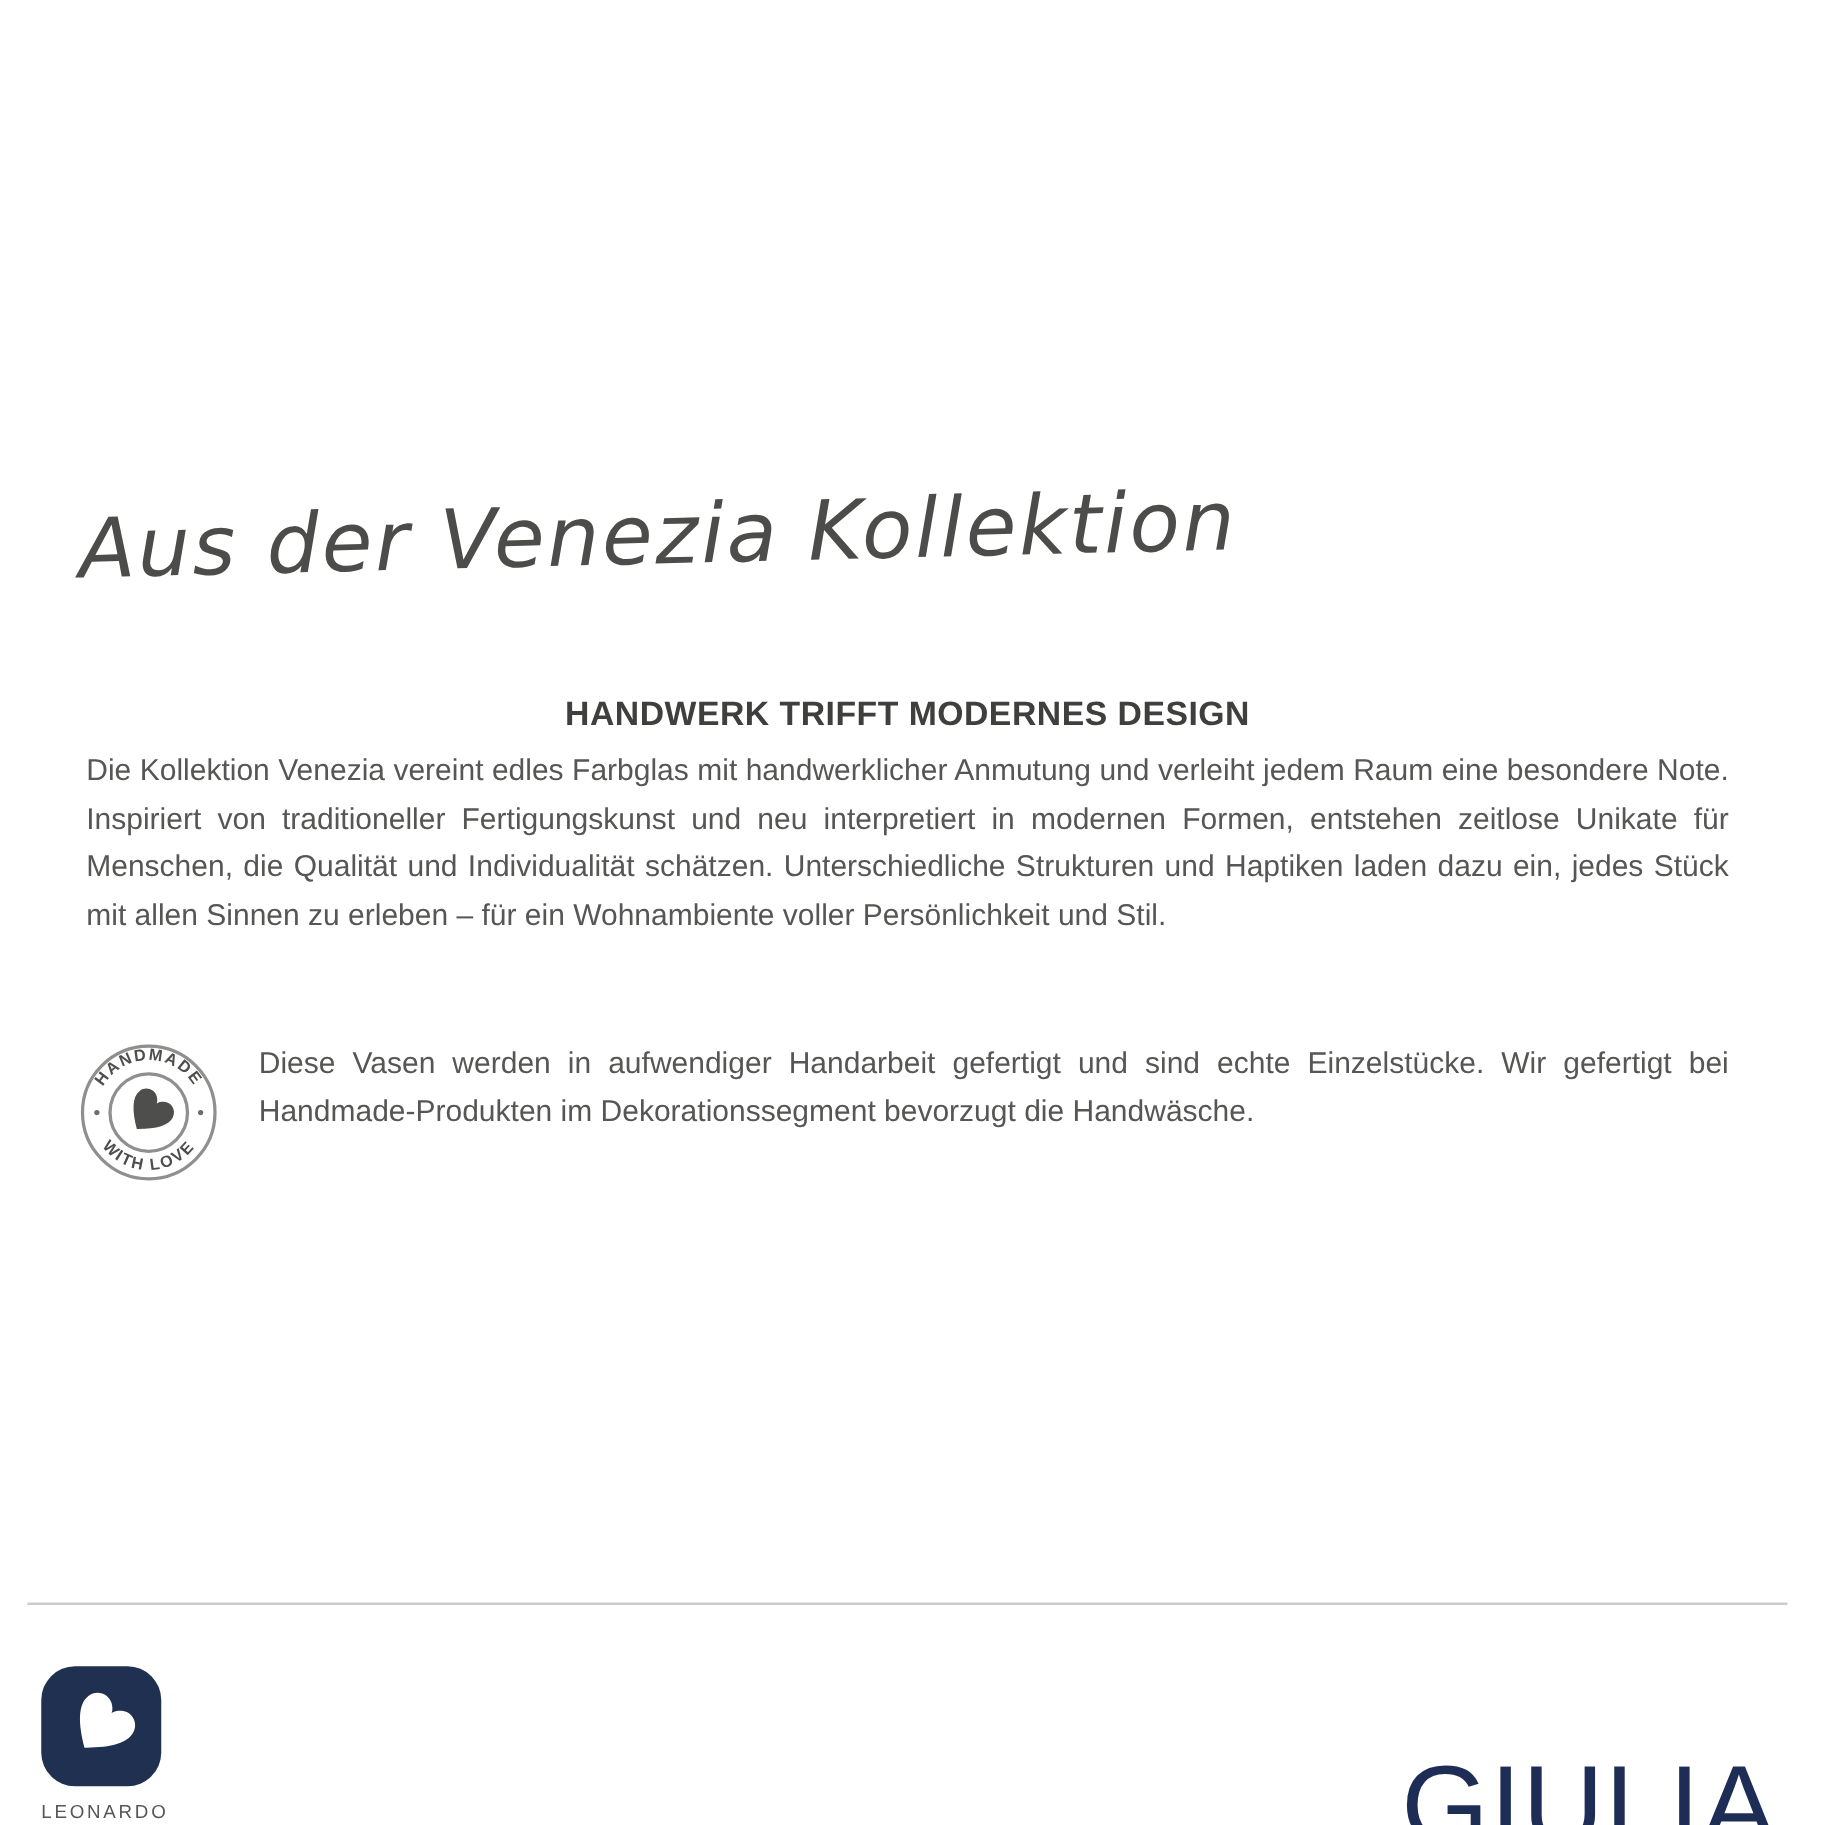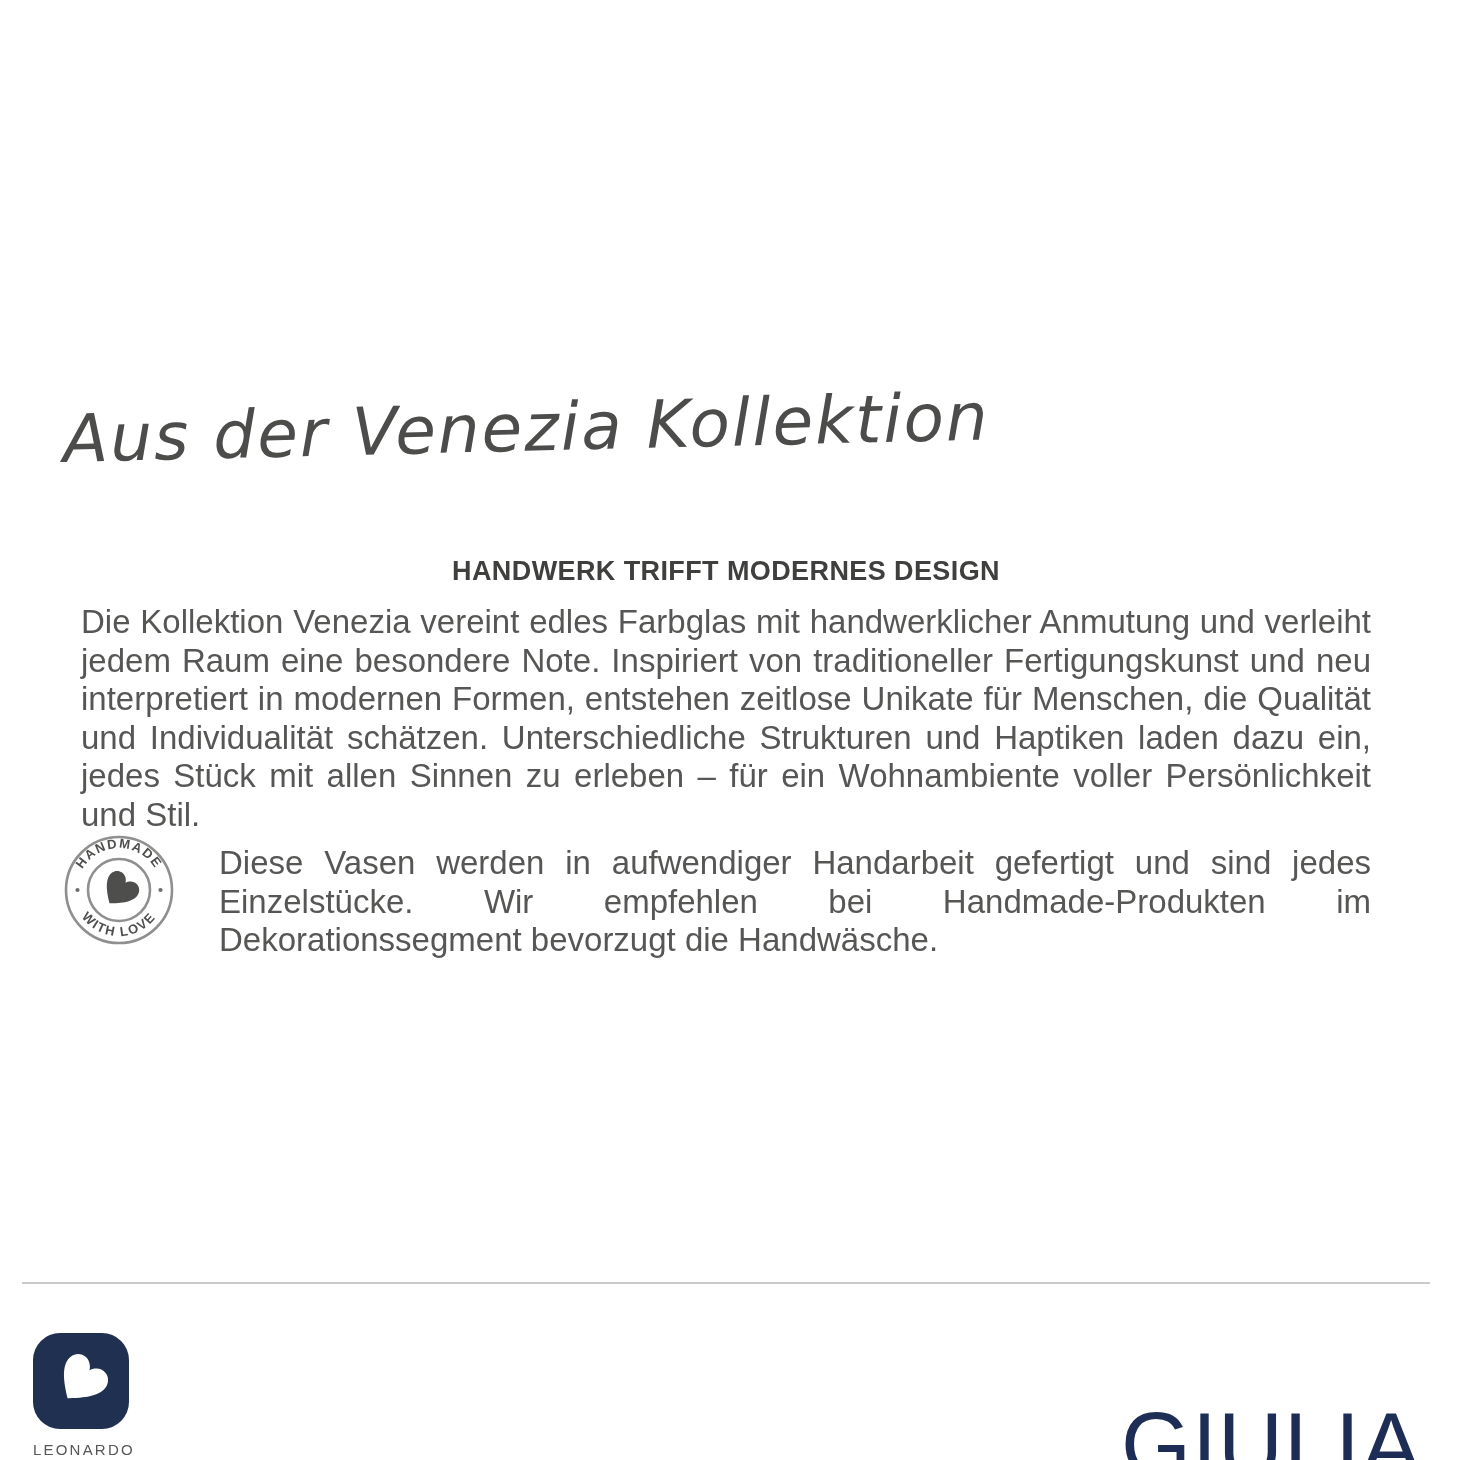--- a/index.html
+++ b/index.html
@@ -18,21 +18,21 @@
     white-space:nowrap;
   }
 
   
   .block-craft { position:absolute; left:65px; top:556px; width:1322px; }
   .section-heading {
     margin:0 0 11px 0; font-size:27px; line-height:31px; font-weight:bold;
     color:var(--heading_gray,#3f3f3e); letter-spacing:0.4px;text-align:center;
   }
   .section-body {
-    margin:16px; font-size:33px; line-height:38.5px;
+    margin:4px; font-size:24px; line-height:38.5px;
     color:var(--text_gray,#565655); text-align:justify;
   }
 
   
   .block-unikat {
     position:absolute; left:63px; top:828px; width:1324px;
     display:flex; align-items:flex-start;
   }
   .badge { width:112px; height:112px; flex:0 0 112px; margin-top:6px; }
   .unikat-text { flex:1; margin-left:28px; }
@@ -97,21 +97,21 @@
           <textPath href="#arcBottom" startOffset="50%" text-anchor="middle">WITH LOVE</textPath>
         </text>
         <g transform="translate(56,57) rotate(38) scale(0.47) translate(-50,-49)">
           <path d="M50 82 C24 62 10 44 14 28 C17 15 32 10 42 17 C46 20 49 23 50 27
                    C51 23 54 20 58 17 C68 10 83 15 86 28 C90 44 76 62 50 82 Z" fill="#4e4e4d"></path>
         </g>
       </svg>
     </div>
 
     <div class="unikat-text">
-      <p class="section-body">Diese Vasen werden in aufwendiger Handarbeit gefertigt und sind jedes Einzelstücke. Wir empfehlen bei Handmade-Produkten im Dekorationssegment bevorzugt die Handwäsche.</p>
+      <p class="section-body">Diese Vasen werden in aufwendiger Handarbeit gefertigt und sind echte Einzelstücke. Wir gefertigt bei Handmade-Produkten im Dekorationssegment bevorzugt die Handwäsche.</p>
     </div>
   </section>
 
   <hr class="divider">
 
   <div class="brand">
     <div class="brand-logo">
       <svg viewBox="0 0 100 96" width="64" height="62">
         <g transform="rotate(38 50 48)">
           <path d="M50 82 C24 62 10 44 14 28 C17 15 32 10 42 17 C46 20 49 23 50 27

